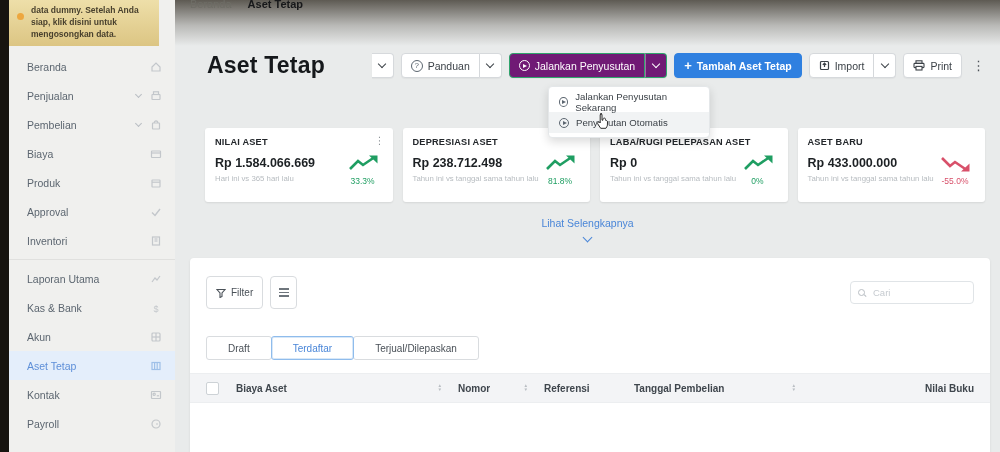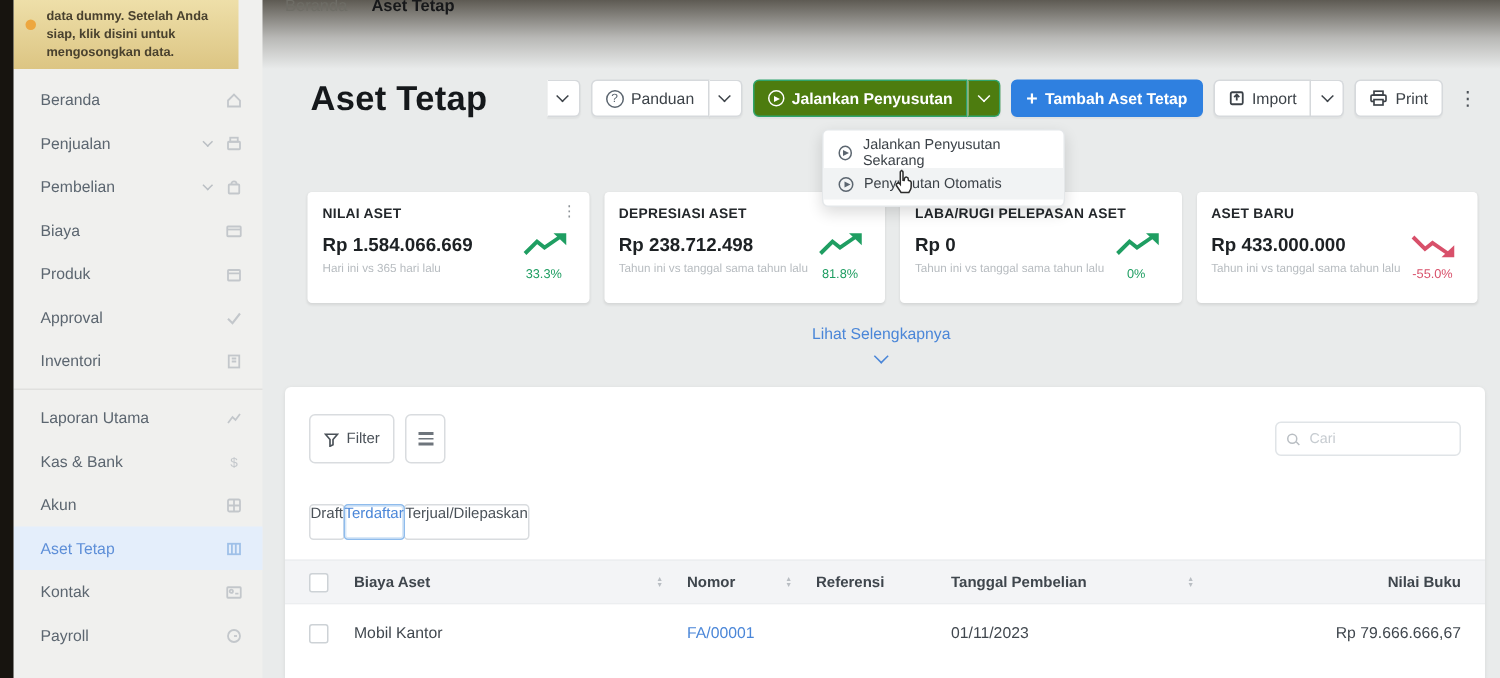--- a/index.html
+++ b/index.html
@@ -34,21 +34,21 @@
 
   
   .page-header { position:absolute; left:207px; right:12px; top:52px; display:flex; align-items:center; z-index:5; }
   .page-title { font-size:23px; font-weight:bold; color:#15181b; letter-spacing:.2px; }
   .actions { margin-left:auto; display:flex; gap:7px; align-items:center; }
   .btn { height:25px; display:inline-flex; align-items:center; gap:5px; background:#fff; border:1px solid #d6d9dc;
          border-radius:4px; padding:0 9px; font-size:10.5px; color:#3c4248; white-space:nowrap; box-shadow:0 1px 1px rgba(0,0,0,.04); cursor:pointer; }
   .split { display:inline-flex; }
   .split .btn.main-part { border-radius:4px 0 0 4px; }
   .split .btn.caret-part { border-radius:0 4px 4px 0; border-left:none; width:22px; padding:0; justify-content:center; }
-  .btn.green { background:#4d7c0f; border-color:#2fa46c; color:#fff;font-weight:bold; }
+  .btn.green { background:#701a75; border-color:#2fa46c; color:#fff; }
   .split .btn.green.caret-part { border-left:1px solid rgba(255,255,255,.35); }
   .btn.blue { background:#2f80e0; border-color:#2f80e0; color:#fff; font-weight:bold; }
   .chev { width:6px; height:6px; border-right:1.5px solid currentColor; border-bottom:1.5px solid currentColor; transform:rotate(45deg); margin-top:-3px; }
   .qmark { width:12px; height:12px; border:1.2px solid #5c6670; border-radius:50%; font-size:8px; display:inline-flex; align-items:center; justify-content:center; color:#5c6670; }
   .playc { width:11px; height:11px; border:1.2px solid currentColor; border-radius:50%; display:inline-flex; align-items:center; justify-content:center; }
   .playc::after { content:""; border-left:4px solid currentColor; border-top:2.5px solid transparent; border-bottom:2.5px solid transparent; margin-left:1px; }
   .plus { font-size:13px; font-weight:bold; line-height:1; }
   .kebab-v { color:#4b5157; font-size:13px; letter-spacing:0; cursor:pointer; padding:0 3px; }
 
   
@@ -86,22 +86,22 @@
   .bars i { display:block; width:10px; height:1.4px; background:#6e757c; }
   .search-box { margin-left:auto; width:124px; height:23px; border:1px solid #e0e4e7; border-radius:4px;
                 display:flex; align-items:center; padding:0 7px; gap:5px; background:#fff; }
   .search-box input { border:none; outline:none; width:100%; font-size:9.5px; color:#5a636b; font-family:"Liberation Sans", sans-serif; }
   .search-box input::placeholder { color:#c6cbd0; }
   .mag { position:relative; width:8px; height:8px; flex:none; }
   .mag::before { content:""; position:absolute; left:0; top:0; width:5px; height:5px; border:1.3px solid #b9bec3; border-radius:50%; }
   .mag::after { content:""; position:absolute; left:5.5px; top:5.5px; width:3px; height:1.3px; background:#b9bec3; transform:rotate(45deg); transform-origin:left center; }
 
   .tabs { display:flex; margin-top:27px; }
-  .tab { height:24px; padding:0 0; border:1px solid #d9dcdf; background:#fff; font-size:10px; color:#4a5158;
-         display:flex; margin-right:-1px; cursor:pointer; border-radius:3px; }
+  .tab { height:24px; padding:0 21px; border:1px solid #d9dcdf; background:#fff; font-size:10px; color:#4a5158;
+         display:flex; align-items:center; margin-right:-1px; cursor:pointer; border-radius:3px; }
   .tab.active { border-color:#8fbcec; color:#4a86d8; z-index:1; box-shadow:0 0 0 1px rgba(143,188,236,.35) inset; }
 
   .thead { display:grid; grid-template-columns:30px 222px 86px 90px 178px 1fr; align-items:center; height:30px;
            background:#f3f4f6; margin:13px -16px 0; padding:0 16px; font-size:10px; font-weight:bold; color:#3f464d;
            border-top:1px solid #eceef0; border-bottom:1px solid #eceef0; }
   .trow { display:grid; grid-template-columns:30px 222px 86px 90px 178px 1fr; align-items:center; height:38px;
           margin:0 -16px; padding:0 16px; font-size:10.5px; color:#40474e; background:#fff; }
   .cell { display:flex; align-items:center; }
   .cell.right { justify-content:flex-end; }
   .sort { display:inline-flex; flex-direction:column; align-items:center; margin-left:auto; margin-right:16px; color:#b9bec3; cursor:pointer; }
@@ -468,33 +468,13 @@
         <span class="sort">
           <b>▲</b>
           <b>▼</b>
         </span>
       </div>
     <div class="cell right">
         <span>Nilai Buku</span>
       </div>
   </div>
 
-  <div class="trow">
-    <div class="cell">
-        <span class="cb"></span>
-      </div>
-    <div class="cell">
-        <span>Mobil Kantor</span>
-      </div>
-    <div class="cell">
-        <span class="link-blue">FA/00001</span>
-      </div>
-    <div class="cell">
-        <span></span>
-      </div>
-    <div class="cell">
-        <span>01/11/2023</span>
-      </div>
-    <div class="cell right">
-        <span>Rp 79.666.666,67</span>
-      </div>
-  </div>
 </div>
 
 </body></html>

